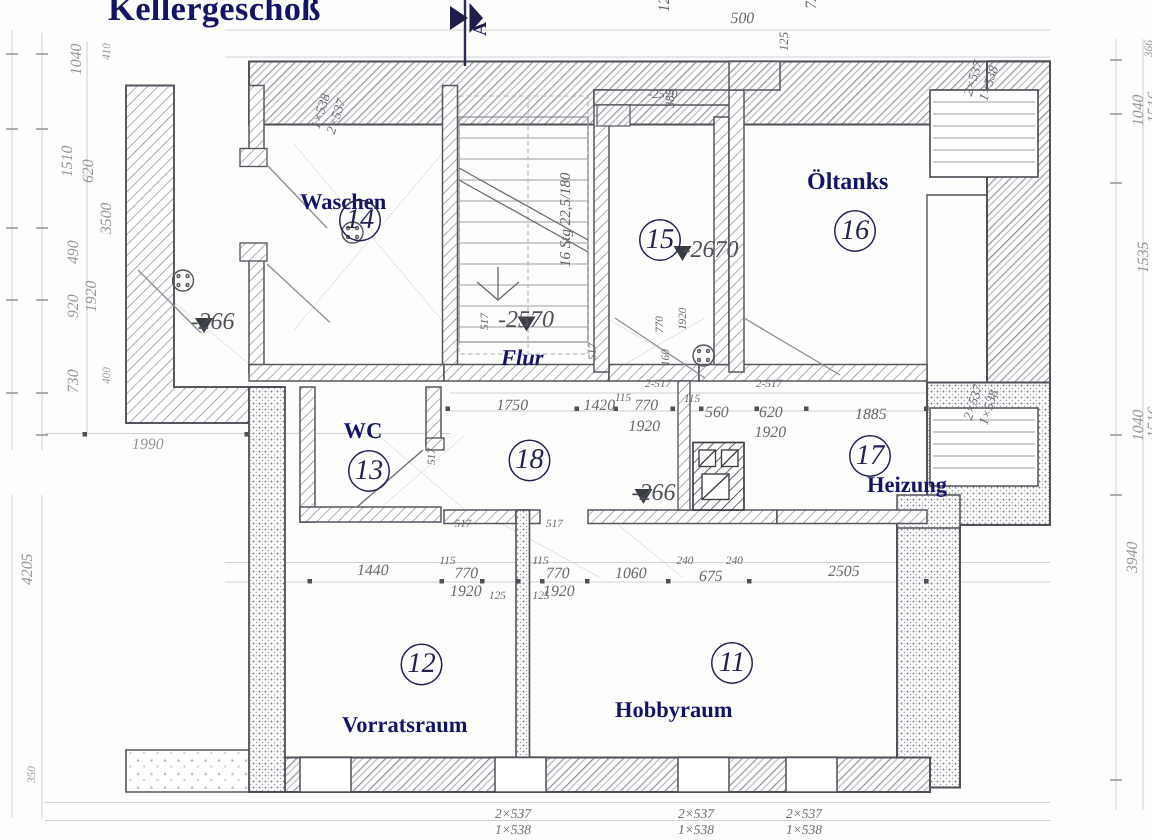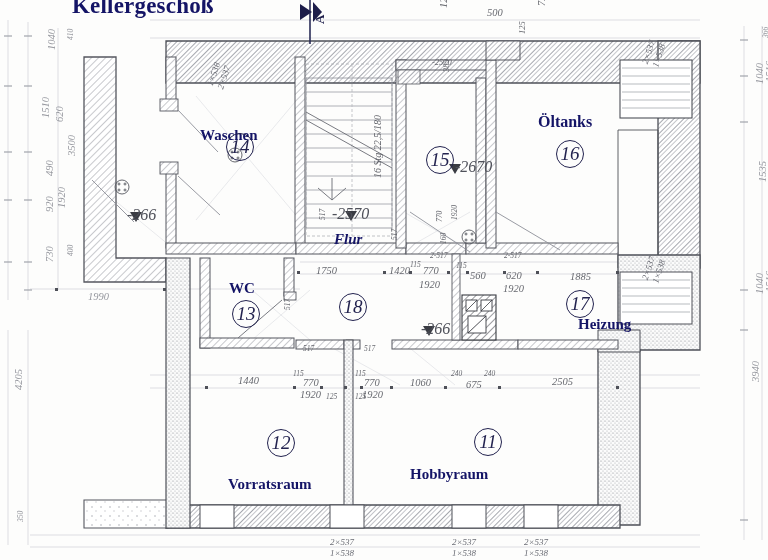--- a/index.html
+++ b/index.html
@@ -450,21 +450,21 @@
     <div class="dim faint mini rot90" style="left:16px; top:522px;">350</div>
 
     <div class="dim faint mini rot90" style="left:761px; top:38px;">366</div>
     <div class="dim faint rot90" style="left:754px; top:84px;">1040</div>
     <div class="dim faint rot90" style="left:764px; top:82px;">1516</div>
     <div class="dim faint rot90" style="left:757px; top:182px;">1535</div>
     <div class="dim faint rot90" style="left:754px; top:294px;">1040</div>
     <div class="dim faint rot90" style="left:764px; top:292px;">1516</div>
     <div class="dim faint rot90" style="left:750px; top:382px;">3940</div>
 
-    <div class="dim" style="left:316px; top:265px;">1750</div>
+    <div class="dim" style="left:331px; top:265px;">1750</div>
     <div class="dim" style="left:389px; top:265px;">1420</div>
     <div class="dim" style="left:423px; top:265px;">770</div>
     <div class="dim" style="left:419px; top:279px;">1920</div>
     <div class="dim mini" style="left:410px; top:260px;">115</div>
     <div class="dim" style="left:470px; top:270px;">560</div>
     <div class="dim" style="left:506px; top:270px;">620</div>
     <div class="dim" style="left:503px; top:283px;">1920</div>
     <div class="dim" style="left:570px; top:271px;">1885</div>
     <div class="dim mini" style="left:430px; top:251px;">2-517</div>
     <div class="dim mini" style="left:504px; top:251px;">2-517</div>

